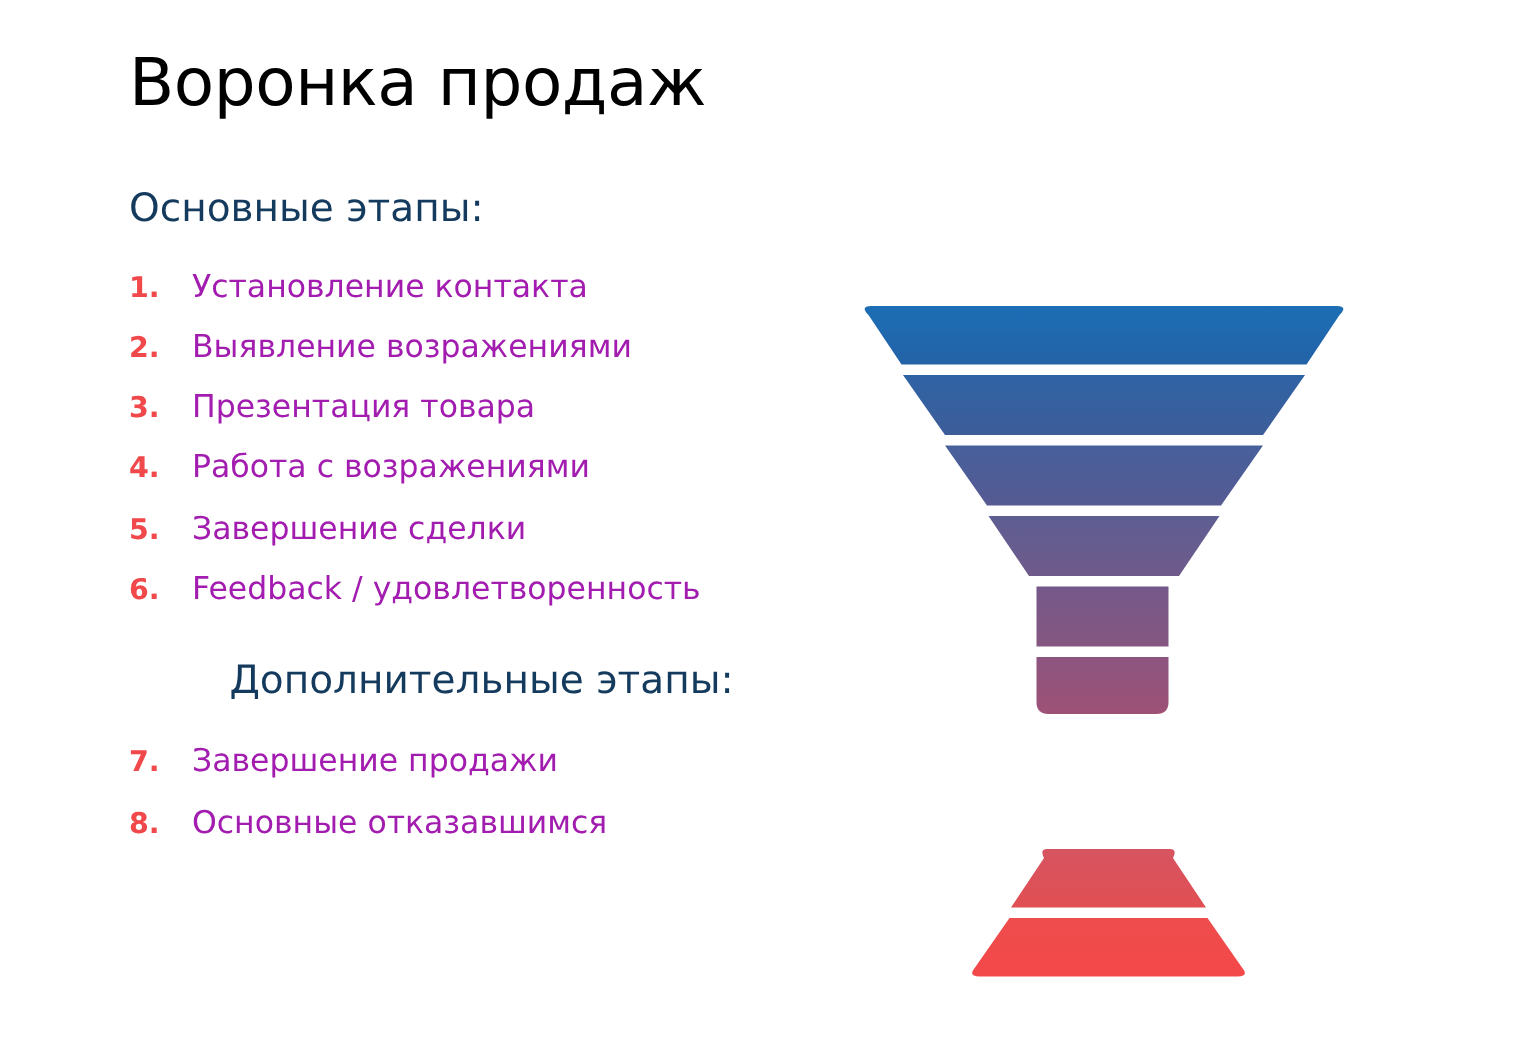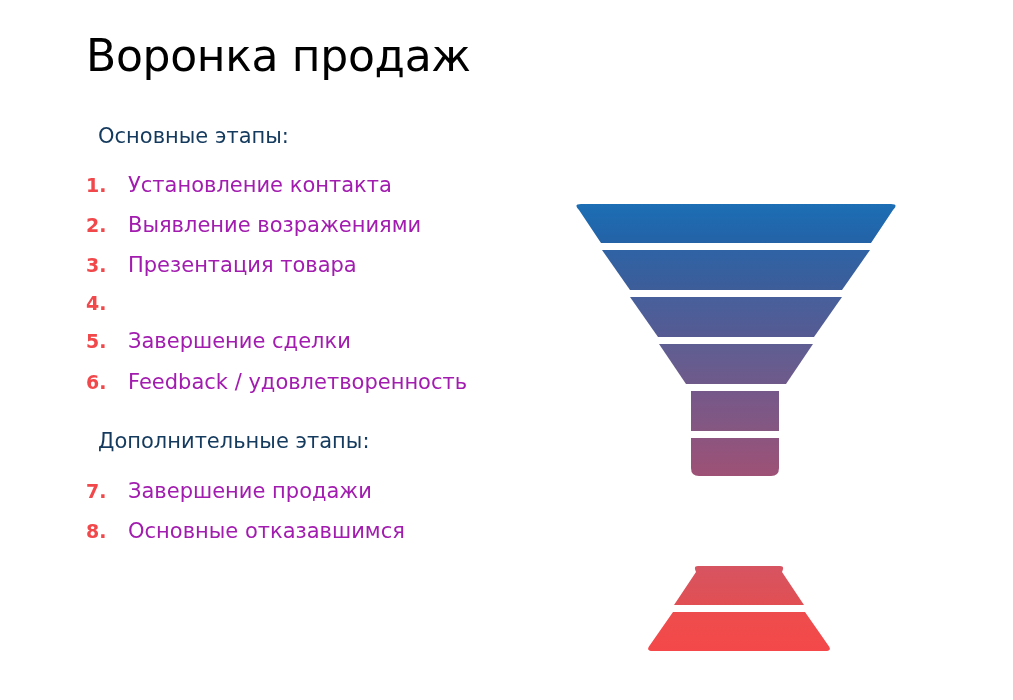--- a/index.html
+++ b/index.html
@@ -35,31 +35,32 @@
     font-size: 44px;
     font-weight: 400;
     color: #000000;
     letter-spacing: -0.3px;
     line-height: 1.1;
     margin: 0 0 44px 0;
     white-space: nowrap;
   }
 
   .section-heading {
-    font-size: 21px;
+    font-size: 26px;
     font-weight: 400;
     color: #143A5E;
     line-height: 1.2;
-    margin: 0 0 22px 12px;
+    margin: 0 0 22px 0;
     white-space: nowrap;
   }
 
   .section-heading.secondary {
     margin-top: 34px;
     margin-bottom: 24px;
+    text-align: center;
   }
 
   .step-list {
     list-style: none;
     margin: 0;
     padding: 0;
   }
 
   .step-item {
     display: flex;
@@ -117,20 +118,21 @@
       <li class="step-item">
         <span class="step-num">2.</span>
         <span class="step-label">Выявление возражениями</span>
       </li>
       <li class="step-item">
         <span class="step-num">3.</span>
         <span class="step-label">Презентация товара</span>
       </li>
       <li class="step-item">
         <span class="step-num">4.</span>
+        <span class="step-label">Работа с возражениями</span>
       </li>
       <li class="step-item">
         <span class="step-num">5.</span>
         <span class="step-label">Завершение сделки</span>
       </li>
       <li class="step-item">
         <span class="step-num">6.</span>
         <span class="step-label">Feedback / удовлетворенность</span>
       </li>
     </ol>

